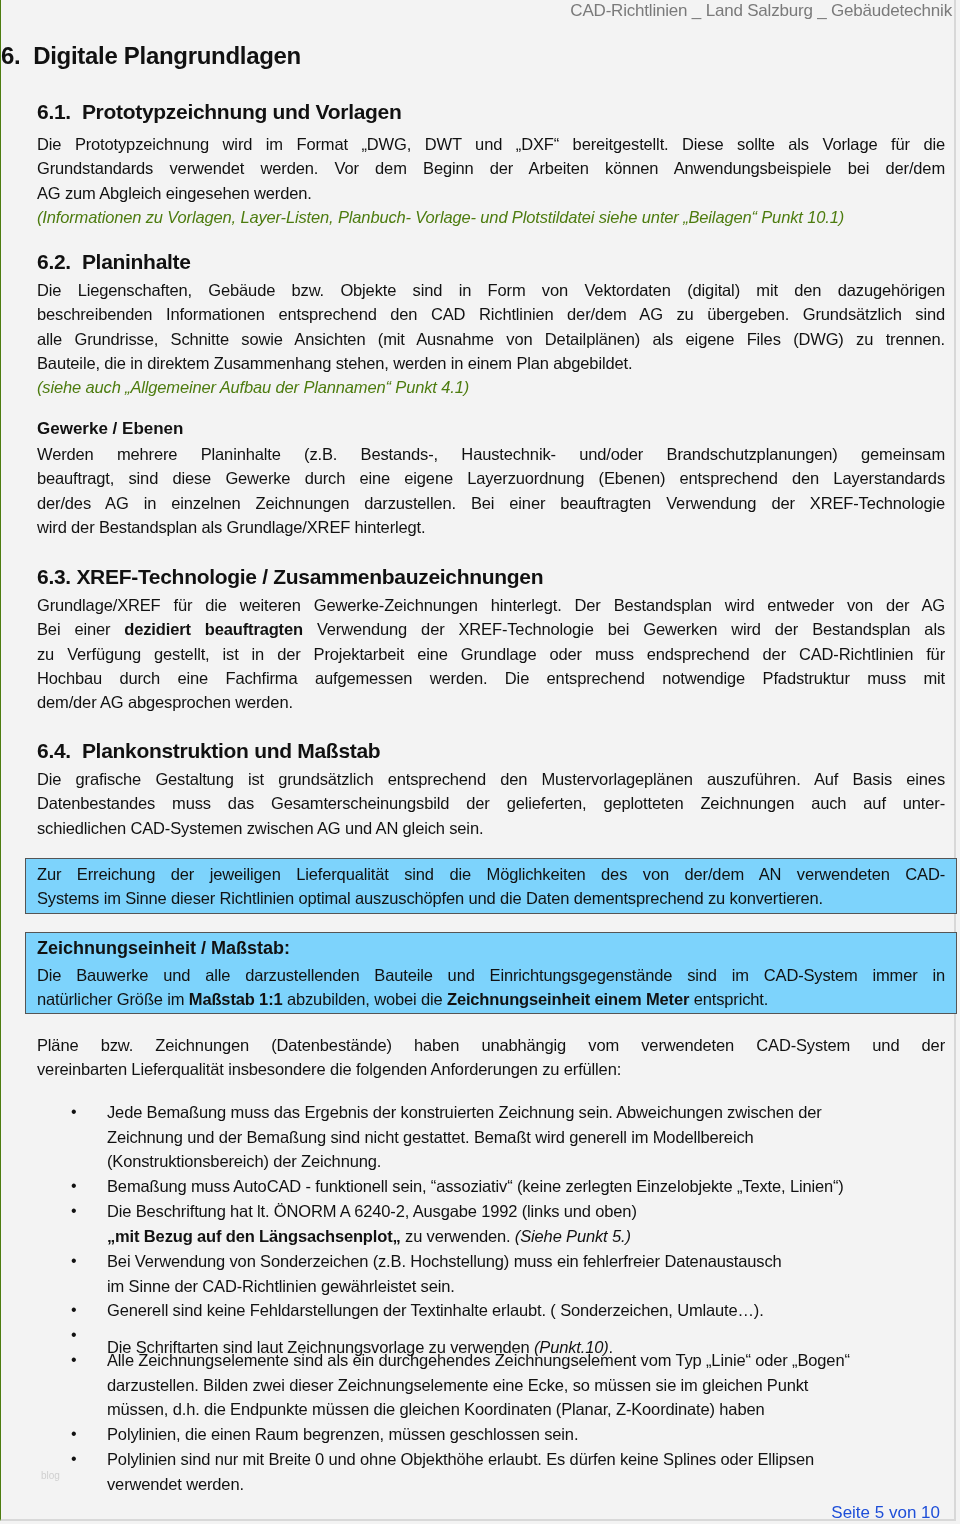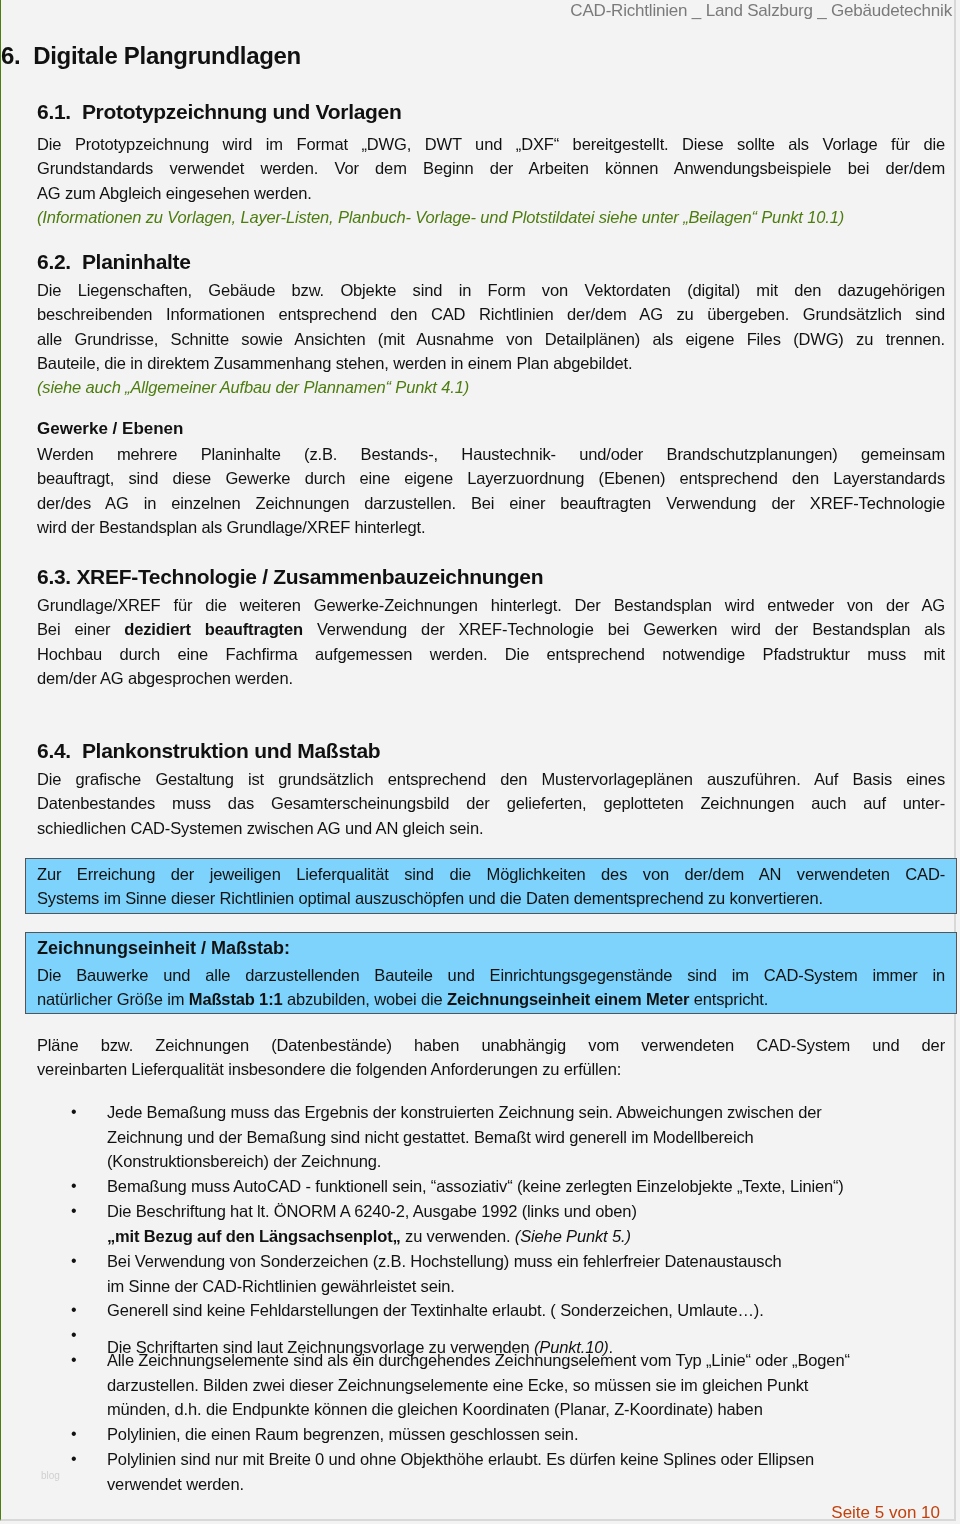--- a/index.html
+++ b/index.html
@@ -39,21 +39,21 @@
     .bullets { position: absolute; left: 0; width: 960px; }
     .bullet {
       position: absolute; left: 106px; width: 840px;
       font-size: 16.5px; line-height: 24.5px; letter-spacing: -0.15px;
     }
     .bullet-dot {
       position: absolute; left: 70px; font-size: 16px; line-height: 24.5px;
     }
     .bullet .ln { display: block; white-space: nowrap; }
     b { font-weight: bold; }
-    .footer { right: 14px; top: 1503px; font-size: 17px; color: #c2410c; }
+    .footer { right: 14px; top: 1503px; font-size: 17px; color: #1d4ed8; }
     .watermark { left: 40px; top: 1470px; font-size: 10px; color: #d0d0d0; }
   </style>
 </head>
 <body>
 
 <div class="page">
 
   <div class="abs header-text" style="right:2px;">CAD-Richtlinien _ Land Salzburg _ Gebäudetechnik</div>
 
   <div class="abs h1">
@@ -88,20 +88,21 @@
     <span class="line">der/des AG in einzelnen Zeichnungen darzustellen. Bei einer beauftragten Verwendung der XREF-Technologie</span>
     <span class="line last">wird der Bestandsplan als Grundlage/XREF hinterlegt.</span>
   </div>
 
   <div class="abs h2" style="top:565px;">
     <span>6.3.</span>&nbsp;<span>XREF-Technologie / Zusammenbauzeichnungen</span>
   </div>
   <div class="para" style="top:593px;">
     <span class="line">Grundlage/XREF für die weiteren Gewerke-Zeichnungen hinterlegt. Der Bestandsplan wird entweder von der AG</span>
     <span class="line"><span>Bei einer </span><b>dezidiert beauftragten</b><span> Verwendung der XREF-Technologie bei Gewerken wird der Bestandsplan als</span></span>
+    <span class="line">zu Verfügung gestellt, ist in der Projektarbeit eine Grundlage oder muss endsprechend der CAD-Richtlinien für</span>
     <span class="line">Hochbau durch eine Fachfirma aufgemessen werden. Die entsprechend notwendige Pfadstruktur muss mit</span>
     <span class="line last">dem/der AG abgesprochen werden.</span>
   </div>
 
   <div class="abs h2" style="top:739px;">
     <span>6.4.</span>&nbsp;&nbsp;<span>Plankonstruktion und Maßstab</span>
   </div>
   <div class="para" style="top:767px;">
     <span class="line">Die grafische Gestaltung ist grundsätzlich entsprechend den Mustervorlageplänen auszuführen. Auf Basis eines</span>
     <span class="line">Datenbestandes muss das Gesamterscheinungsbild der gelieferten, geplotteten Zeichnungen auch auf unter-</span>
@@ -160,21 +161,21 @@
 
     <span class="abs bullet-dot" style="top:1323px;">•</span>
     <div class="bullet" style="top:1323px;margin-top:12px;">
       <span class="ln"><span>Die Schriftarten sind laut Zeichnungsvorlage zu verwenden </span><i>(Punkt.10)</i><span>.</span></span>
     </div>
 
     <span class="abs bullet-dot" style="top:1348px;">•</span>
     <div class="bullet" style="top:1348px;">
       <span class="ln">Alle Zeichnungselemente sind als ein durchgehendes Zeichnungselement vom Typ „Linie“ oder „Bogen“</span>
       <span class="ln">darzustellen. Bilden zwei dieser Zeichnungselemente eine Ecke, so müssen sie im gleichen Punkt</span>
-      <span class="ln">münden, d.h. die Endpunkte können die gleichen Koordinaten (Planar, Z-Koordinate) haben</span>
+      <span class="ln">müssen, d.h. die Endpunkte müssen die gleichen Koordinaten (Planar, Z-Koordinate) haben</span>
     </div>
 
     <span class="abs bullet-dot" style="top:1422px;">•</span>
     <div class="bullet" style="top:1422px;">
       <span class="ln">Polylinien, die einen Raum begrenzen, müssen geschlossen sein.</span>
     </div>
 
     <span class="abs bullet-dot" style="top:1447px;">•</span>
     <div class="bullet" style="top:1447px;">
       <span class="ln">Polylinien sind nur mit Breite 0 und ohne Objekthöhe erlaubt.  Es dürfen keine Splines oder Ellipsen</span>

